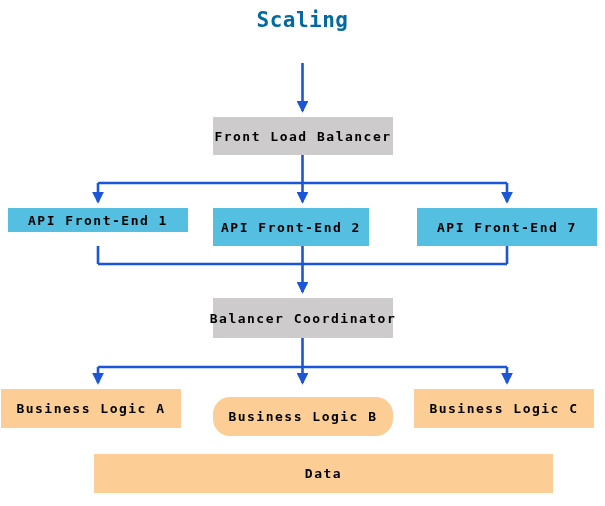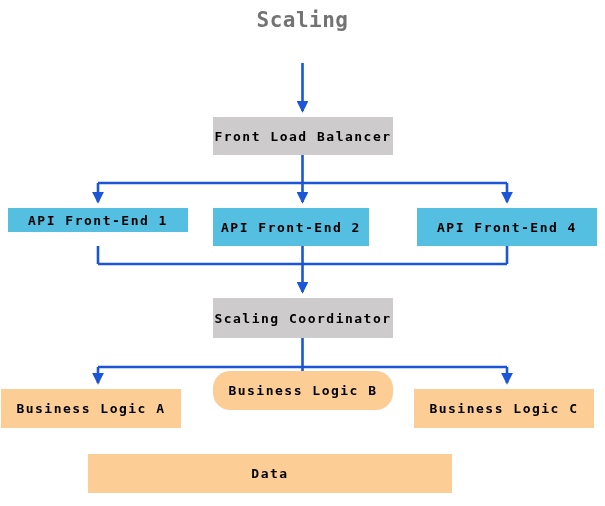--- a/index.html
+++ b/index.html
@@ -16,21 +16,21 @@
     overflow: hidden;
   }
   .diagram-title {
     position: absolute;
     left: 0;
     top: 8px;
     width: 605px;
     text-align: center;
     font-size: 21px;
     font-weight: bold;
-    color: #737373;
+    color: #0369a1;
     letter-spacing: 0.5px;
   }
   .connectors {
     position: absolute;
     left: 0;
     top: 0;
   }
   .node {
     position: absolute;
     display: flex;
@@ -45,23 +45,23 @@
   .node.gray   { background: #cdcbcb; }
   .node.blue   { background: #55bfe1; }
   .node.orange { background: #fcce96; }
 
   .node-flb  { left: 213px; top: 117px; width: 180px; height: 38px; }
   .node-api1 { left: 8px;   top: 208px; width: 180px; height: 24px; }
   .node-api2 { left: 213px; top: 208px; width: 156px; height: 38px; }
   .node-api3 { left: 417px; top: 208px; width: 180px; height: 38px; }
   .node-sc   { left: 213px; top: 298px; width: 180px; height: 40px; }
   .node-bla  { left: 1px;   top: 389px; width: 180px; height: 39px; }
-  .node-blb  { left: 213px; top: 371px; width: 180px; height: 39px; border-radius: 17px; }
+  .node-blb  { left: 213px; top: 397px; width: 180px; height: 39px; border-radius: 17px; }
   .node-blc  { left: 414px; top: 389px; width: 180px; height: 39px; }
-  .node-data { left: 88px;  top: 454px; width: 364px; height: 39px; }
+  .node-data { left: 94px;  top: 454px; width: 459px; height: 39px; }
 </style>
 </head>
 <body>
 
 <div class="canvas">
 
   <div class="diagram-title">Scaling</div>
 
   <svg class="connectors" width="605" height="506" viewBox="0 0 605 506">
     <defs>
@@ -92,23 +92,23 @@
       <path d="M507 367 V383" marker-end="url(#arrowhead)"></path>
     </g>
   </svg>
 
   <div class="node gray node-flb">Front Load Balancer</div>
 
   <div class="node blue node-api1">API Front-End 1</div>
 
   <div class="node blue node-api2">API Front-End 2</div>
 
-  <div class="node blue node-api3">API Front-End 4</div>
+  <div class="node blue node-api3">API Front-End 7</div>
 
-  <div class="node gray node-sc">Scaling Coordinator</div>
+  <div class="node gray node-sc">Balancer Coordinator</div>
 
   <div class="node orange node-bla">Business Logic A</div>
 
   <div class="node orange node-blb">Business Logic B</div>
 
   <div class="node orange node-blc">Business Logic C</div>
 
   <div class="node orange node-data">Data</div>
 
 </div>

